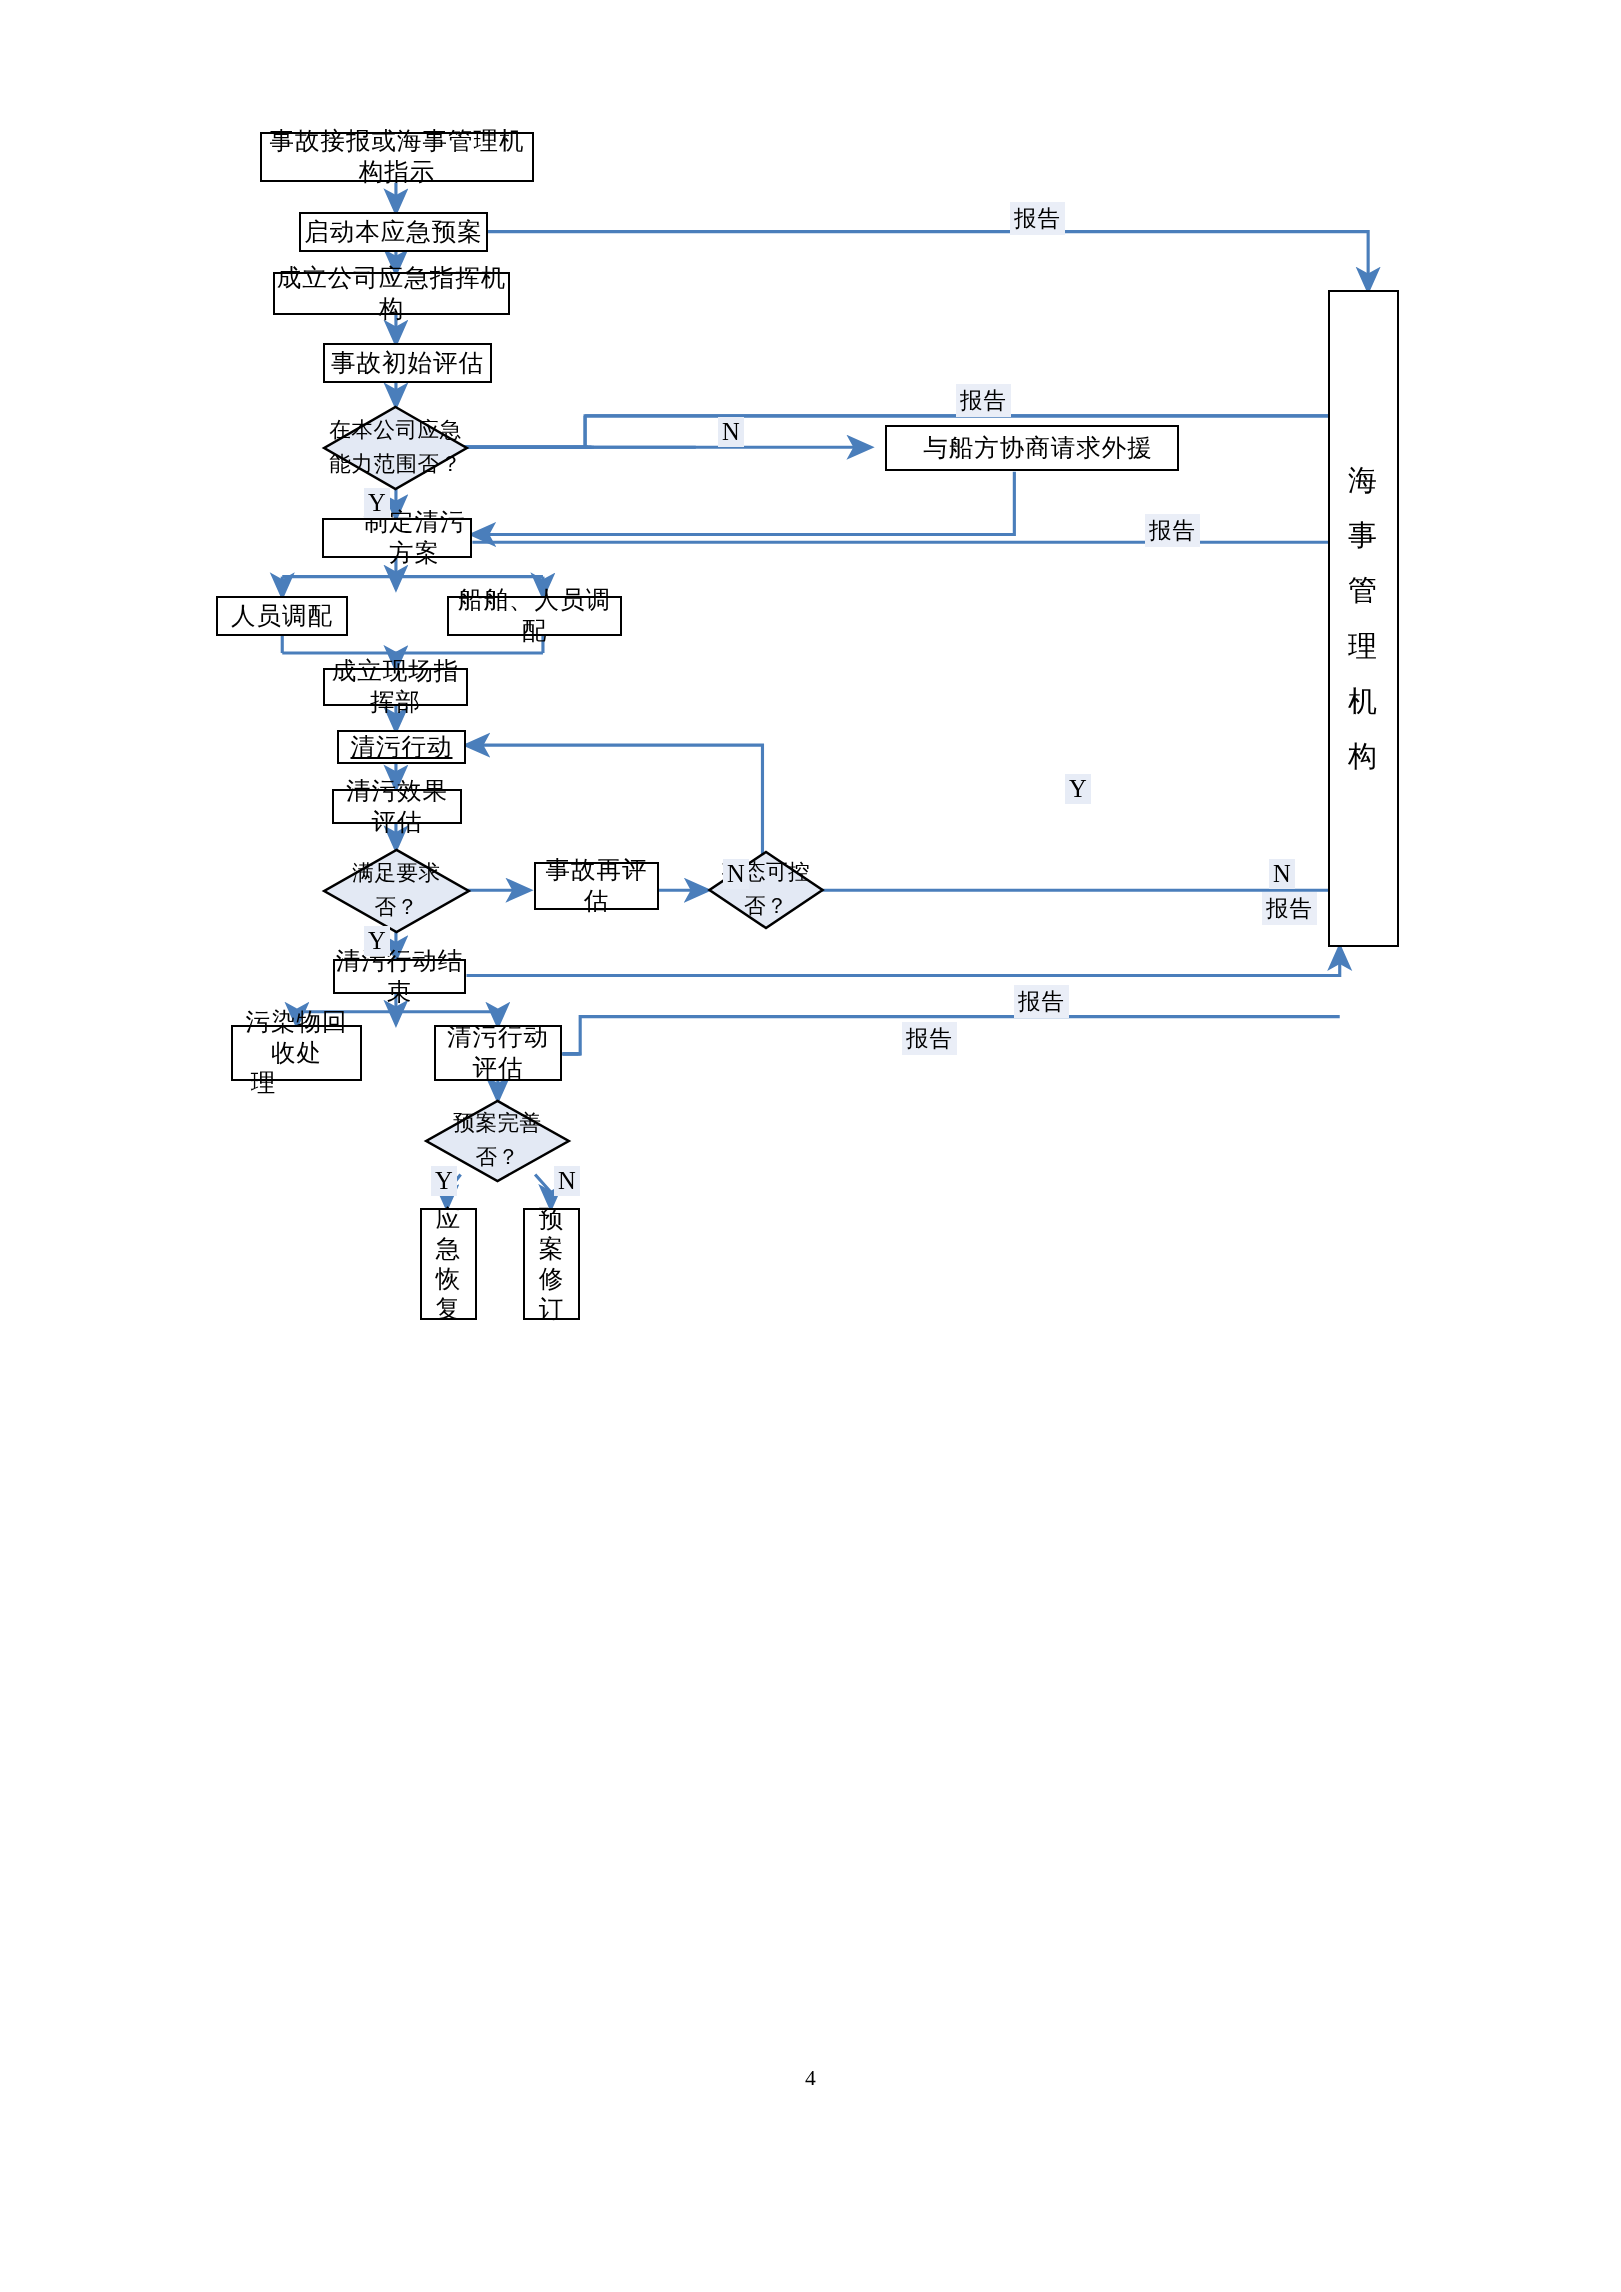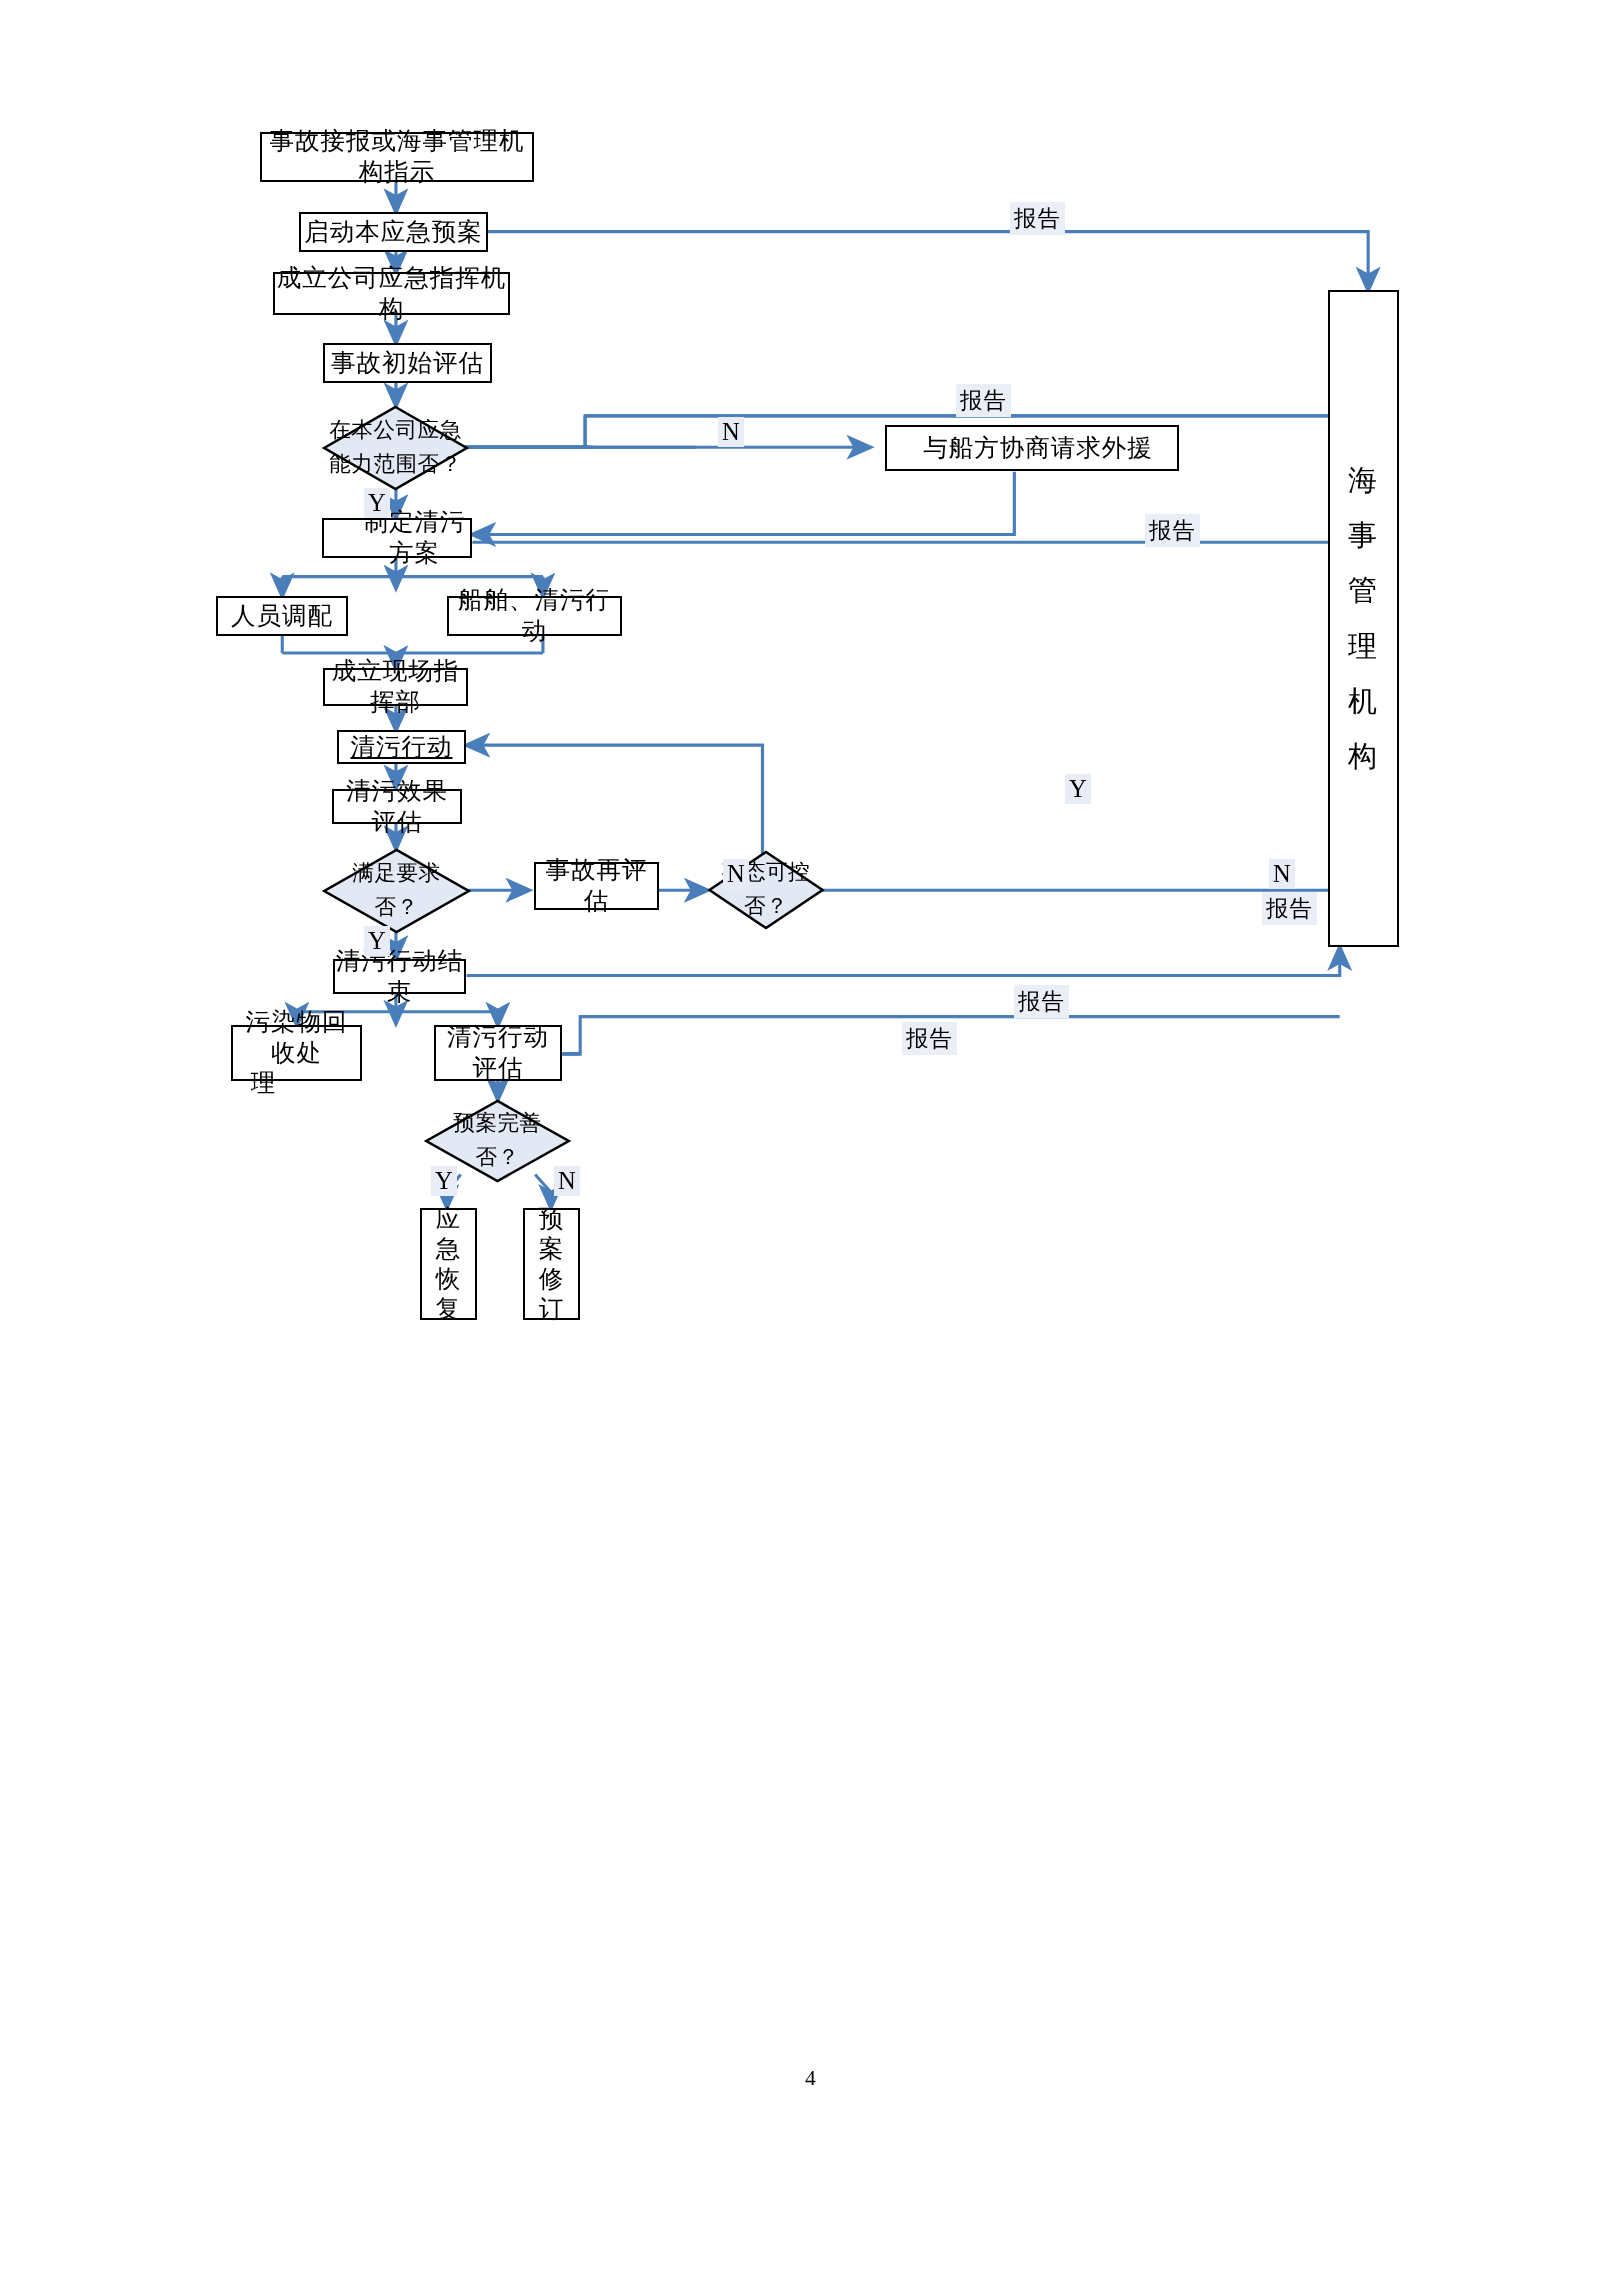--- a/index.html
+++ b/index.html
@@ -250,21 +250,21 @@
 
   <div class="node" style="left:322px;top:518px;width:150px;height:40px;padding-left:35px;">
     <span>制定清污方案</span>
   </div>
 
   <div class="node" style="left:200px;top:596px;width:132px;height:40px;margin-left:16px;">
     <span>人员调配</span>
   </div>
 
   <div class="node" style="left:447px;top:596px;width:175px;height:40px;">
-    <span>船舶、清污行动</span>
+    <span>船舶、人员调配</span>
   </div>
 
   <div class="node" style="left:323px;top:668px;width:145px;height:38px;">
     <span>成立现场指挥部</span>
   </div>
 
   <div class="node" style="left:337px;top:730px;width:129px;height:34px;text-decoration:underline;">
     <span>清污行动</span>
   </div>
 

